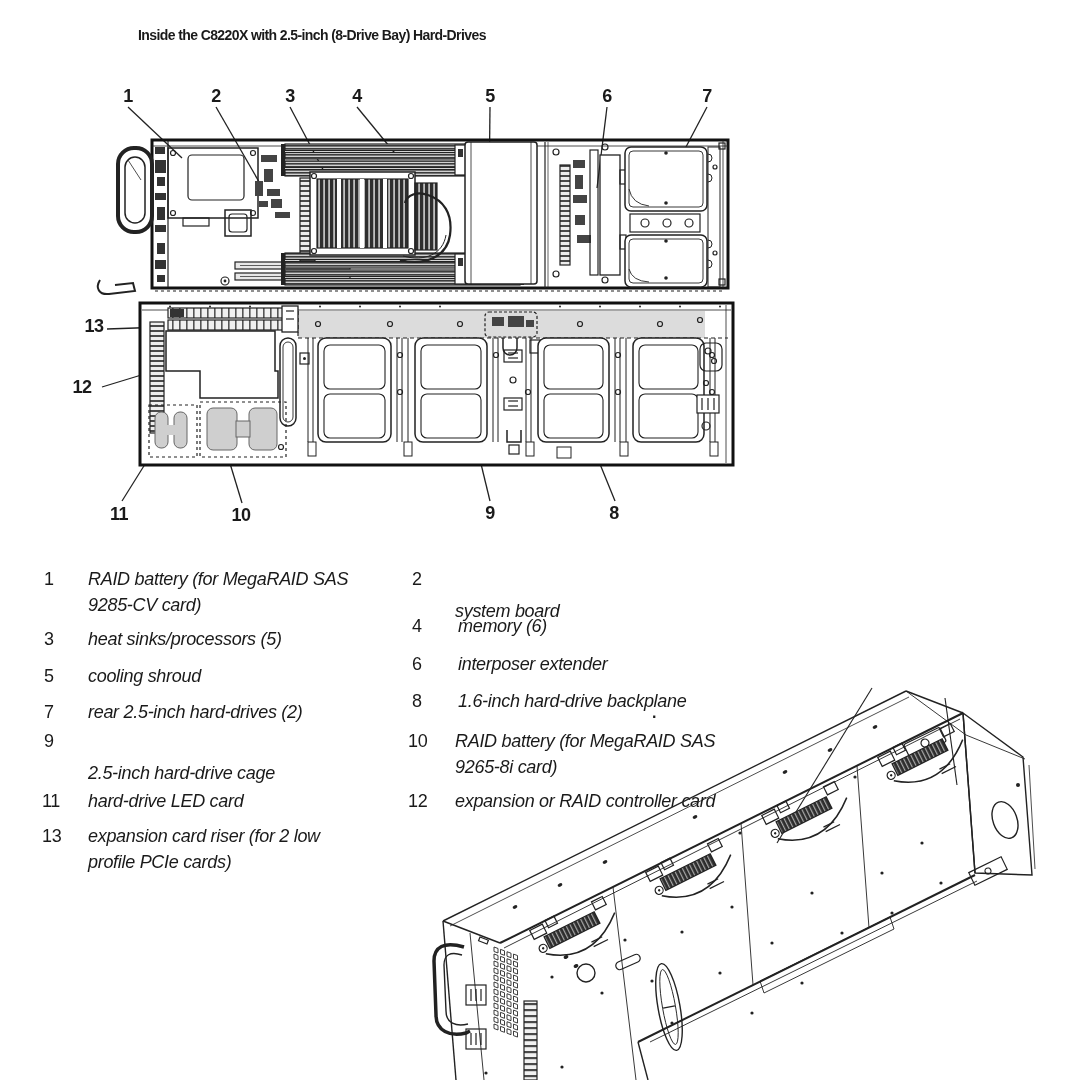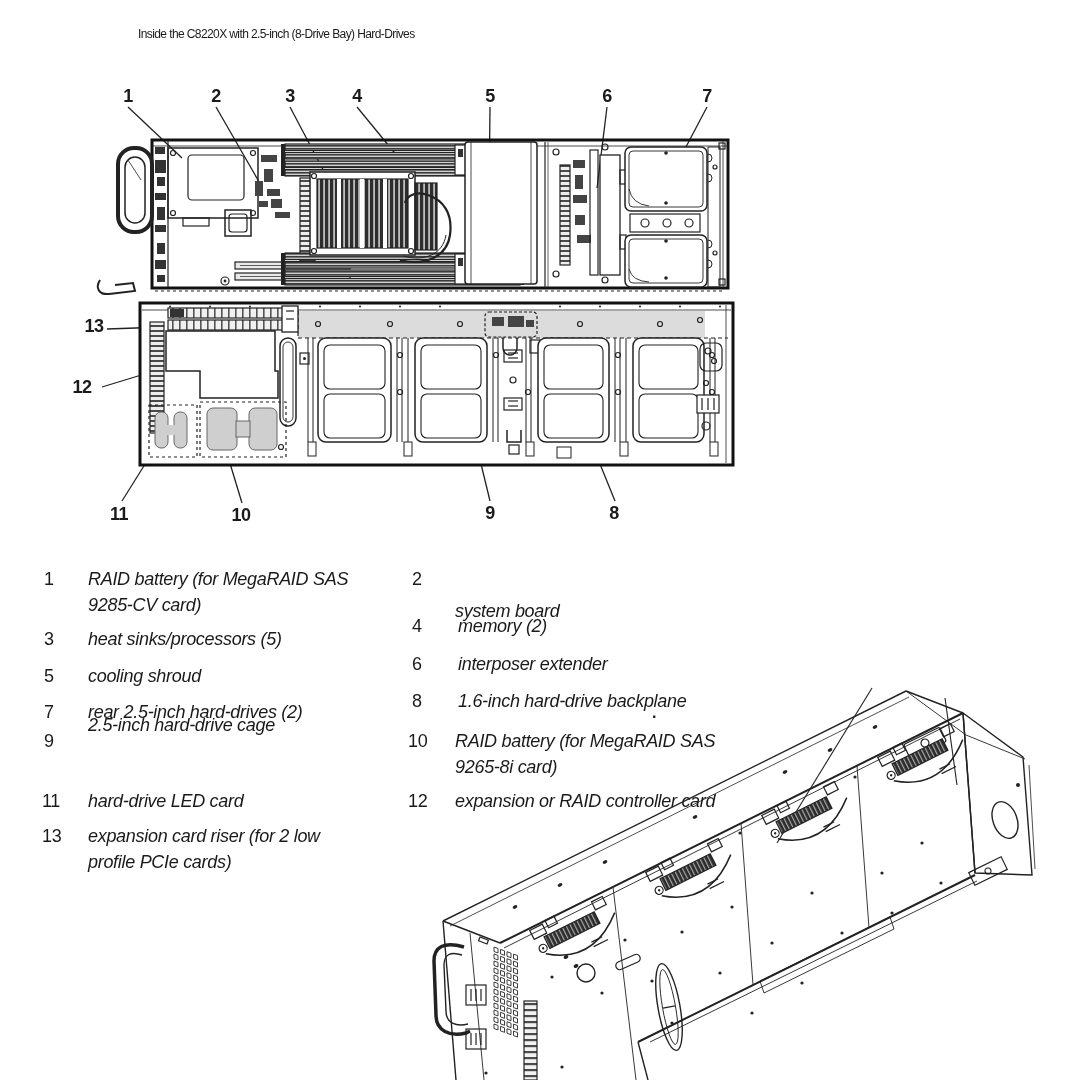--- a/index.html
+++ b/index.html
@@ -1,18 +1,18 @@
 <!DOCTYPE html>
 <html><head>
 <meta charset="utf-8">
 <style>
   html,body{margin:0;padding:0;background:#fff;}
   #page{position:relative;width:1080px;height:1080px;background:#ffffff;overflow:hidden;
         font-family:"Liberation Sans","DejaVu Sans",sans-serif;color:#1a1a1a;}
-  .title{position:absolute;left:138px;top:27px;font-size:12px;font-weight:normal;
+  .title{position:absolute;left:138px;top:27px;font-size:14px;font-weight:bold;
          letter-spacing:-0.6px;white-space:nowrap;}
   .fig{position:absolute;}
   .co{position:absolute;width:30px;text-align:center;font-size:18px;font-weight:bold;
       letter-spacing:-0.5px;line-height:20px;}
   .legend-num{position:absolute;width:32px;font-size:18px;font-weight:normal;
       letter-spacing:-0.3px;line-height:26px;}
   .legend-label{position:absolute;width:310px;font-size:18px;letter-spacing:-0.3px;
       line-height:26px;white-space:pre-line;font-style:italic;}
   .stray{position:absolute;left:652px;top:704px;font-size:16px;font-weight:bold;}
   svg{display:block;}
@@ -372,31 +372,31 @@
     <div class="legend-num" style="left:44px;top:566px">1</div>
     <div class="legend-label" style="left:88px;top:566px">RAID battery (for MegaRAID SAS
 9285-CV card)</div>
     <div class="legend-num" style="left:44px;top:626px">3</div>
     <div class="legend-label" style="left:88px;top:626px">heat sinks/processors (5)</div>
     <div class="legend-num" style="left:44px;top:663px">5</div>
     <div class="legend-label" style="left:88px;top:663px">cooling shroud</div>
     <div class="legend-num" style="left:44px;top:699px">7</div>
     <div class="legend-label" style="left:88px;top:699px">rear 2.5-inch hard-drives (2)</div>
     <div class="legend-num" style="left:44px;top:728px">9</div>
-    <div class="legend-label" style="left:88px;top:712px">2.5-inch hard-drive cage</div>
+    <div class="legend-label" style="left:88px;top:760px">2.5-inch hard-drive cage</div>
     <div class="legend-num" style="left:42px;top:788px">11</div>
     <div class="legend-label" style="left:88px;top:788px">hard-drive LED card</div>
     <div class="legend-num" style="left:42px;top:823px">13</div>
     <div class="legend-label" style="left:88px;top:823px">expansion card riser (for 2 low
 profile PCIe cards)</div>
 
     <div class="legend-num" style="left:412px;top:566px">2</div>
     <div class="legend-label" style="left:455px;top:598px">system board</div>
     <div class="legend-num" style="left:412px;top:613px">4</div>
-    <div class="legend-label" style="left:458px;top:613px">memory (2)</div>
+    <div class="legend-label" style="left:458px;top:613px">memory (6)</div>
     <div class="legend-num" style="left:412px;top:651px">6</div>
     <div class="legend-label" style="left:458px;top:651px">interposer extender</div>
     <div class="legend-num" style="left:412px;top:688px">8</div>
     <div class="legend-label" style="left:458px;top:688px">1.6-inch hard-drive backplane</div>
     <div class="legend-num" style="left:408px;top:728px">10</div>
     <div class="legend-label" style="left:455px;top:728px">RAID battery (for MegaRAID SAS
 9265-8i card)</div>
     <div class="legend-num" style="left:408px;top:788px">12</div>
     <div class="legend-label" style="left:455px;top:788px">expansion or RAID controller card</div>
     <div class="stray">.</div>

